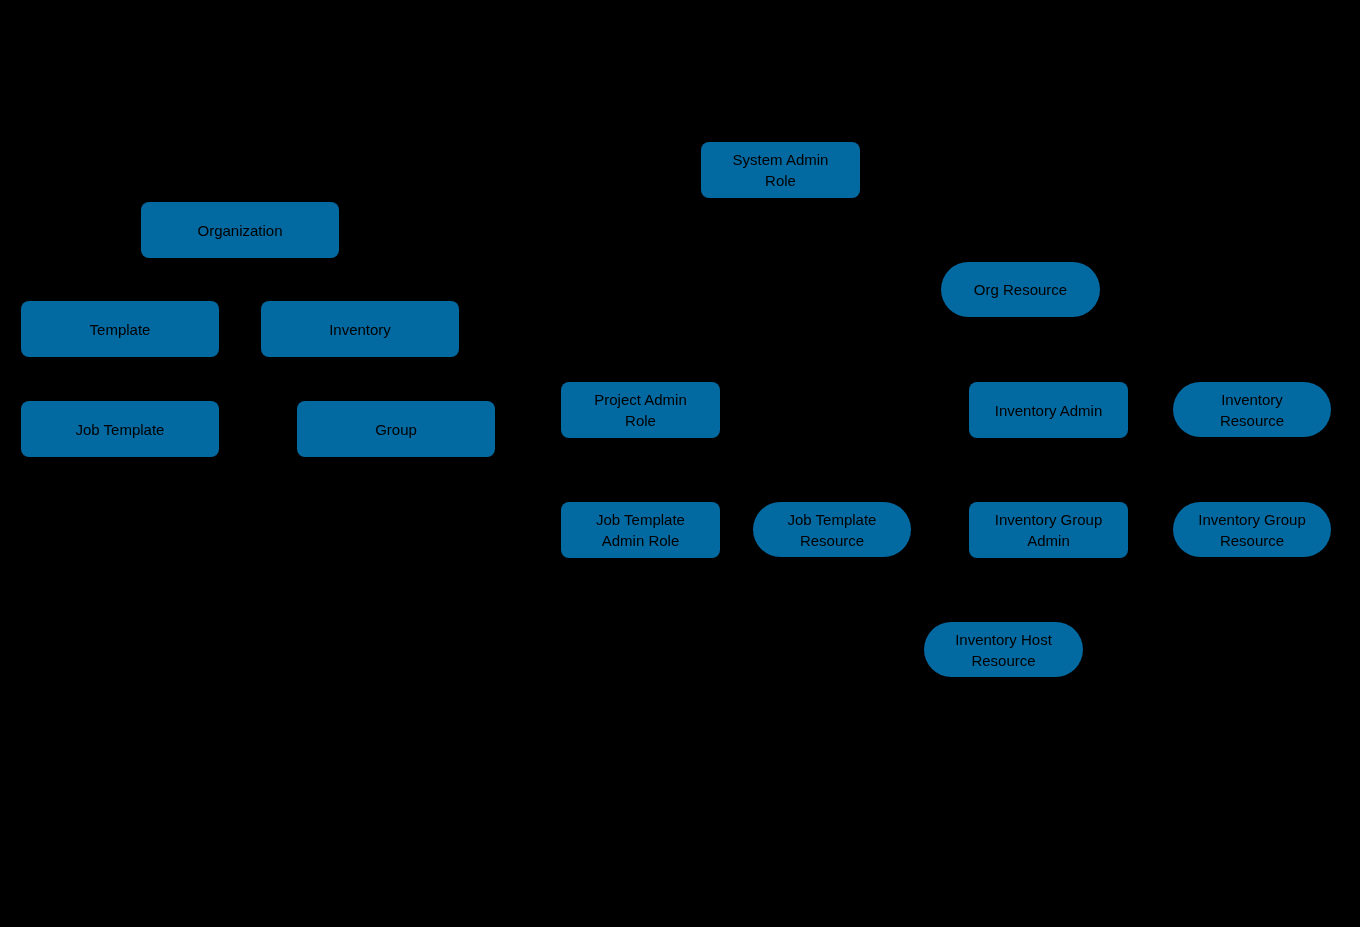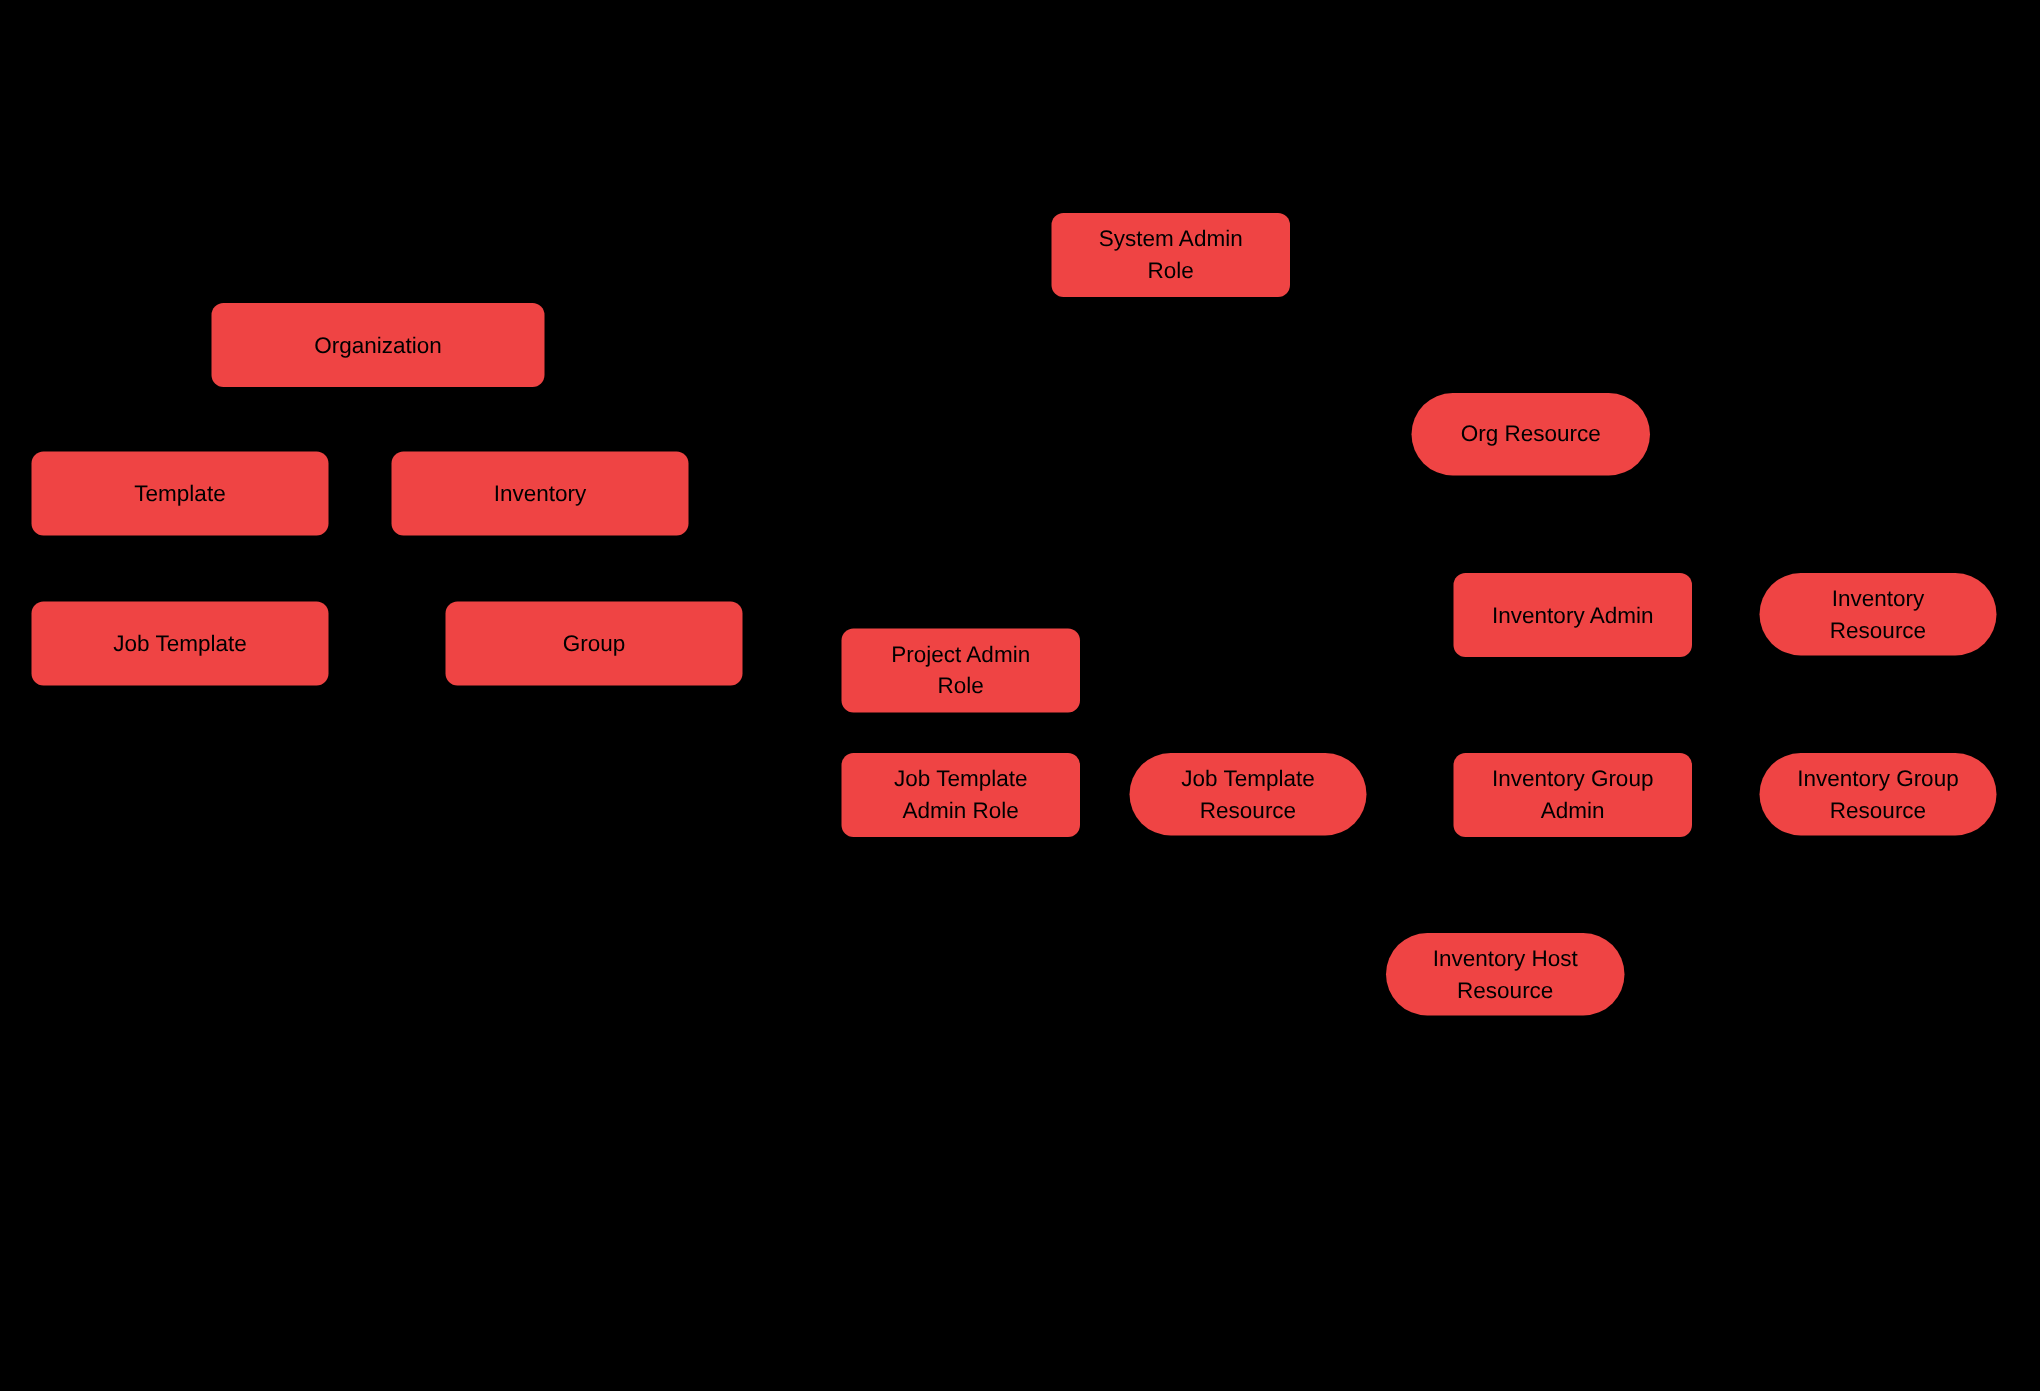--- a/index.html
+++ b/index.html
@@ -10,46 +10,46 @@
   .canvas {
     position: relative;
     width: 1360px;
     height: 927px;
     background: #000000;
     overflow: hidden;
     font-family: "Liberation Sans", sans-serif;
   }
   .node {
     position: absolute;
-    background: #ef4444;
+    background: #0369a1;
     color: #000000;
     display: flex;
     align-items: center;
     justify-content: center;
     text-align: center;
     font-size: 15px;
     line-height: 21px;
     white-space: pre-line;
     box-sizing: border-box;
     padding: 2px 4px;
   }
   .rect { border-radius: 8px; }
   .pill { border-radius: 28px; }
 
   
-  .n-organization            { left: 141px;  top: 202px; width: 222px; height: 56px; }
+  .n-organization            { left: 141px;  top: 202px; width: 198px; height: 56px; }
   .n-project                 { left: 21px;   top: 301px; width: 198px; height: 56px; }
   .n-inventory               { left: 261px;  top: 301px; width: 198px; height: 56px; }
   .n-job-template            { left: 21px;   top: 401px; width: 198px; height: 56px; }
   .n-group                   { left: 261px;  top: 401px; width: 198px; height: 56px; margin-left: 36px; }
   .n-host                    { left: 261px;  top: 501px; width: 198px; height: 56px; }
   .n-system-admin-role       { left: 701px;  top: 142px; width: 159px; height: 56px; }
   .n-org-admin-role          { left: 701px;  top: 262px; width: 159px; height: 56px; }
   .n-org-resource            { left: 941px;  top: 262px; width: 159px; height: 55px; }
-  .n-project-admin-role      { left: 561px;  top: 382px; width: 159px; height: 56px; margin-top: 37px; }
+  .n-project-admin-role      { left: 561px;  top: 382px; width: 159px; height: 56px; }
   .n-project-resource        { left: 753px;  top: 382px; width: 158px; height: 55px; }
   .n-inventory-admin         { left: 969px;  top: 382px; width: 159px; height: 56px; }
   .n-inventory-resource      { left: 1173px; top: 382px; width: 158px; height: 55px; }
   .n-job-template-admin-role { left: 561px;  top: 502px; width: 159px; height: 56px; }
   .n-job-template-resource   { left: 753px;  top: 502px; width: 158px; height: 55px; }
   .n-inventory-group-admin   { left: 969px;  top: 502px; width: 159px; height: 56px; }
   .n-inventory-group-resource{ left: 1173px; top: 502px; width: 158px; height: 55px; }
   .n-inventory-host-resource { left: 924px;  top: 622px; width: 159px; height: 55px; }
 </style>
 </head>

